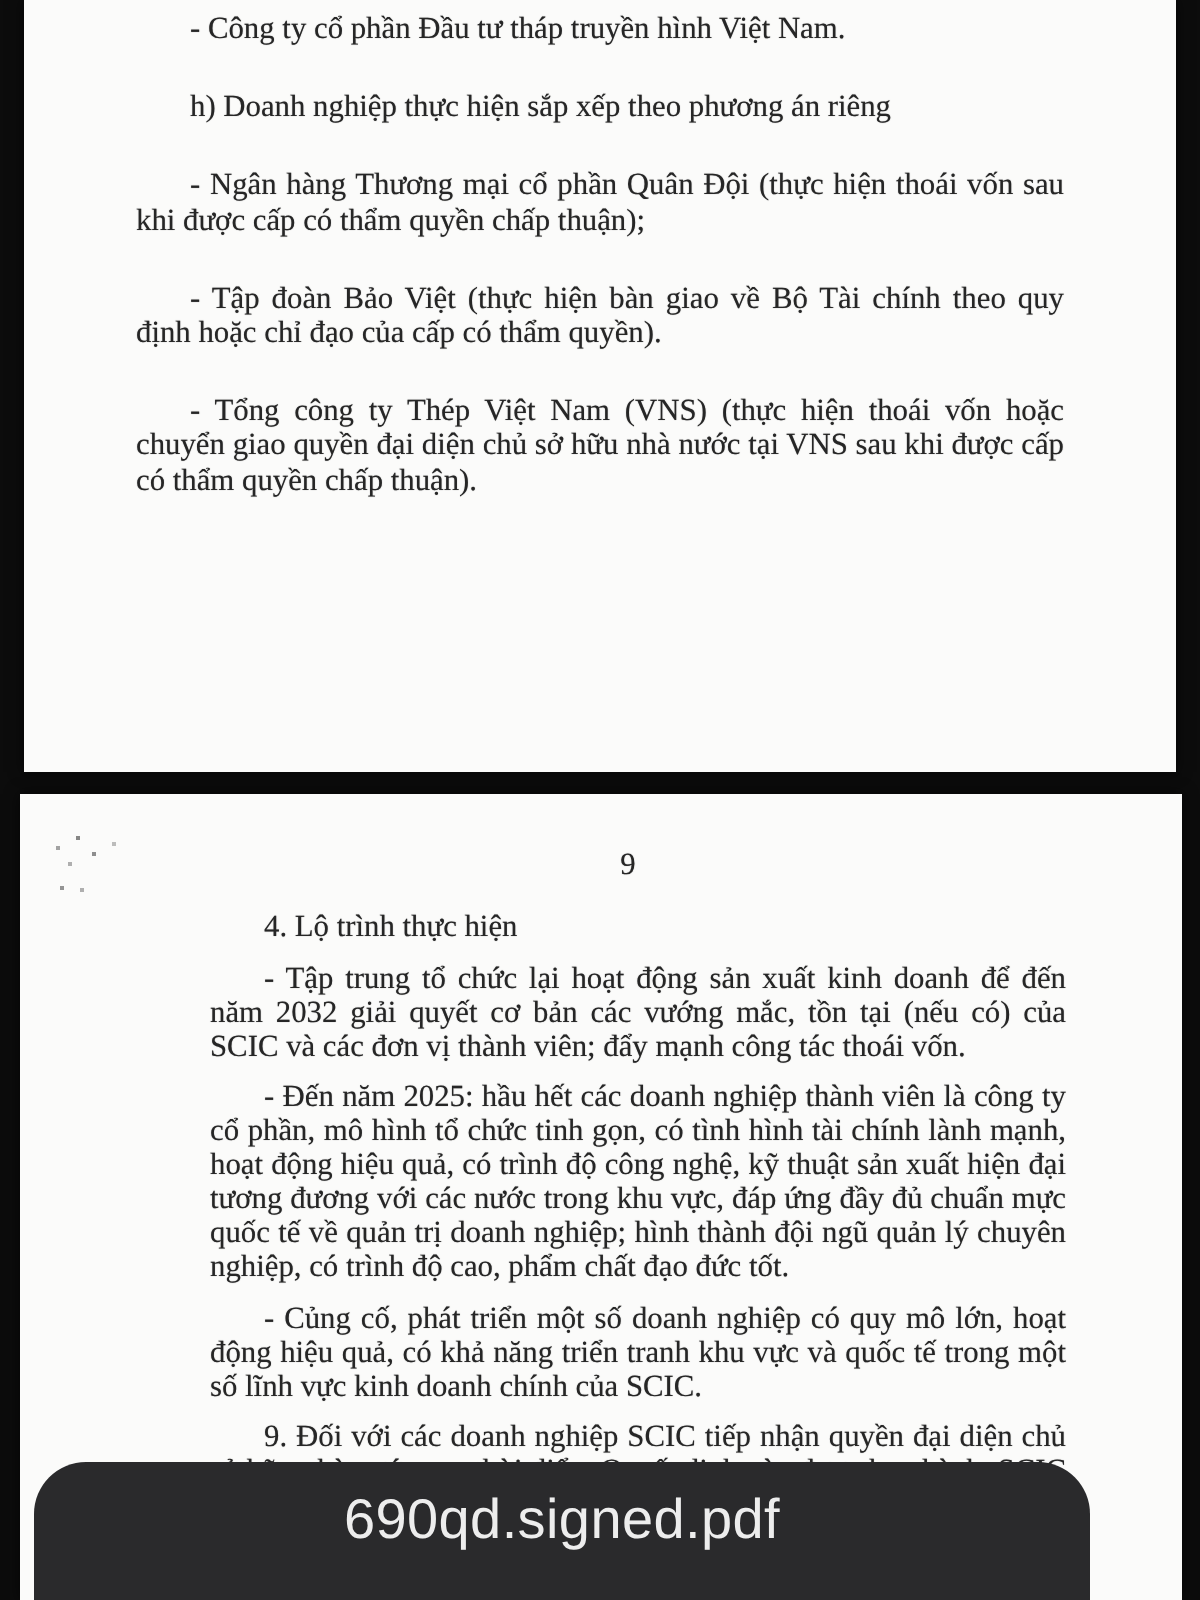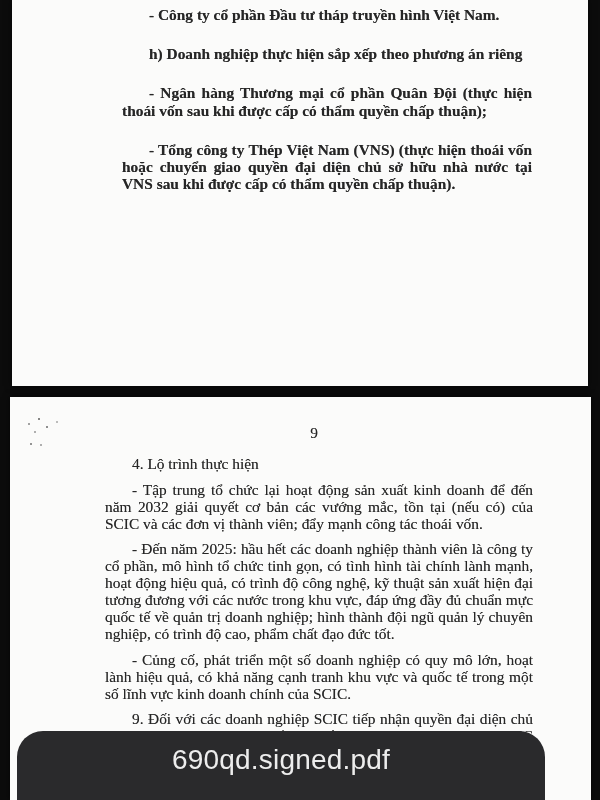--- a/index.html
+++ b/index.html
@@ -22,22 +22,21 @@
     color: var(--text, #262626);
     box-shadow: 0 0 7px rgba(0,0,0,0.65);
     overflow: hidden;
     box-sizing: border-box;
   }
   .page-prev {
     left: 12px;
     top: 0;
     width: 576px;
     height: 386px;
-    padding: 6px 56px 0 110px;
-    font-weight: bold;
+    padding: 6px 56px 0 56px;
   }
   .page-cur {
     left: 10px;
     top: 397px;
     width: 581px;
     height: 403px;
     padding: 27px 58px 0 95px;
   }
   .para {
     margin: 0;
@@ -105,32 +104,33 @@
 <body>
 
 <div class="viewer">
   <div style="position:absolute;inset:0;">
 
     <div class="page page-prev">
       <div>
           <p class="para">- Công ty cổ phần Đầu tư tháp truyền hình Việt Nam.</p>
           <p class="para">h) Doanh nghiệp thực hiện sắp xếp theo phương án riêng</p>
           <p class="para">- Ngân hàng Thương mại cổ phần Quân Đội (thực hiện thoái vốn sau khi được cấp có thẩm quyền chấp thuận);</p>
+          <p class="para">- Tập đoàn Bảo Việt (thực hiện bàn giao về Bộ Tài chính theo quy định hoặc chỉ đạo của cấp có thẩm quyền).</p>
           <p class="para">- Tổng công ty Thép Việt Nam (VNS) (thực hiện thoái vốn hoặc chuyển giao quyền đại diện chủ sở hữu nhà nước tại VNS sau khi được cấp có thẩm quyền chấp thuận).</p>
         </div>
     </div>
 
     <div class="page page-cur">
       <div class="specks"></div>
       <div class="page-number">9</div>
       <div class="heading">4. Lộ trình thực hiện</div>
       <div>
           <p class="para">- Tập trung tổ chức lại hoạt động sản xuất kinh doanh để đến năm 2032 giải quyết cơ bản các vướng mắc, tồn tại (nếu có) của SCIC và các đơn vị thành viên; đẩy mạnh công tác thoái vốn.</p>
           <p class="para">- Đến năm 2025: hầu hết các doanh nghiệp thành viên là công ty cổ phần, mô hình tổ chức tinh gọn, có tình hình tài chính lành mạnh, hoạt động hiệu quả, có trình độ công nghệ, kỹ thuật sản xuất hiện đại tương đương với các nước trong khu vực, đáp ứng đầy đủ chuẩn mực quốc tế về quản trị doanh nghiệp; hình thành đội ngũ quản lý chuyên nghiệp, có trình độ cao, phẩm chất đạo đức tốt.</p>
-          <p class="para">- Củng cố, phát triển một số doanh nghiệp có quy mô lớn, hoạt lành hiệu quả, có khả năng cạnh tranh khu vực và quốc tế trong một số lĩnh vực kinh doanh chính của SCIC.</p>
+          <p class="para">- Củng cố, phát triển một số doanh nghiệp có quy mô lớn, hoạt động hiệu quả, có khả năng triển tranh khu vực và quốc tế trong một số lĩnh vực kinh doanh chính của SCIC.</p>
           <p class="para">9. Đối với các doanh nghiệp SCIC tiếp nhận quyền đại diện chủ sở hữu nhà nước sau thời điểm Quyết định này được ban hành, SCIC thực</p>
         </div>
     </div>
 
   </div>
 
   <div class="filename-bar">
     <span class="filename-label">690qd.signed.pdf</span>
   </div>
 </div>

